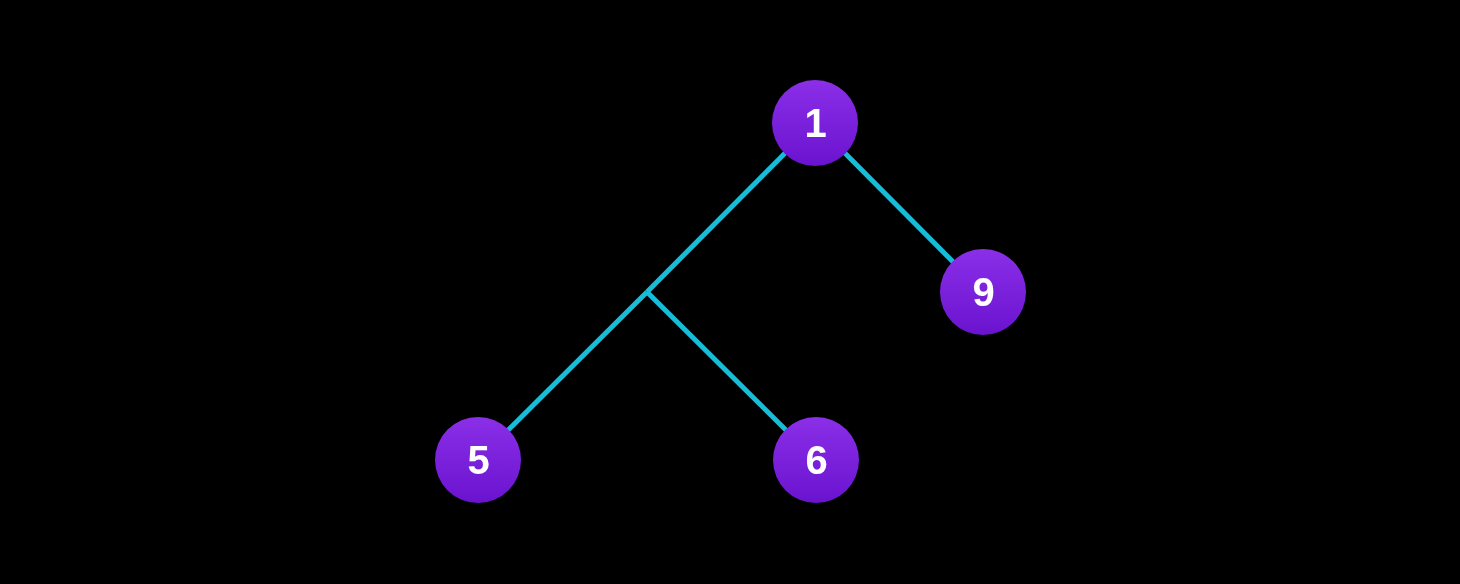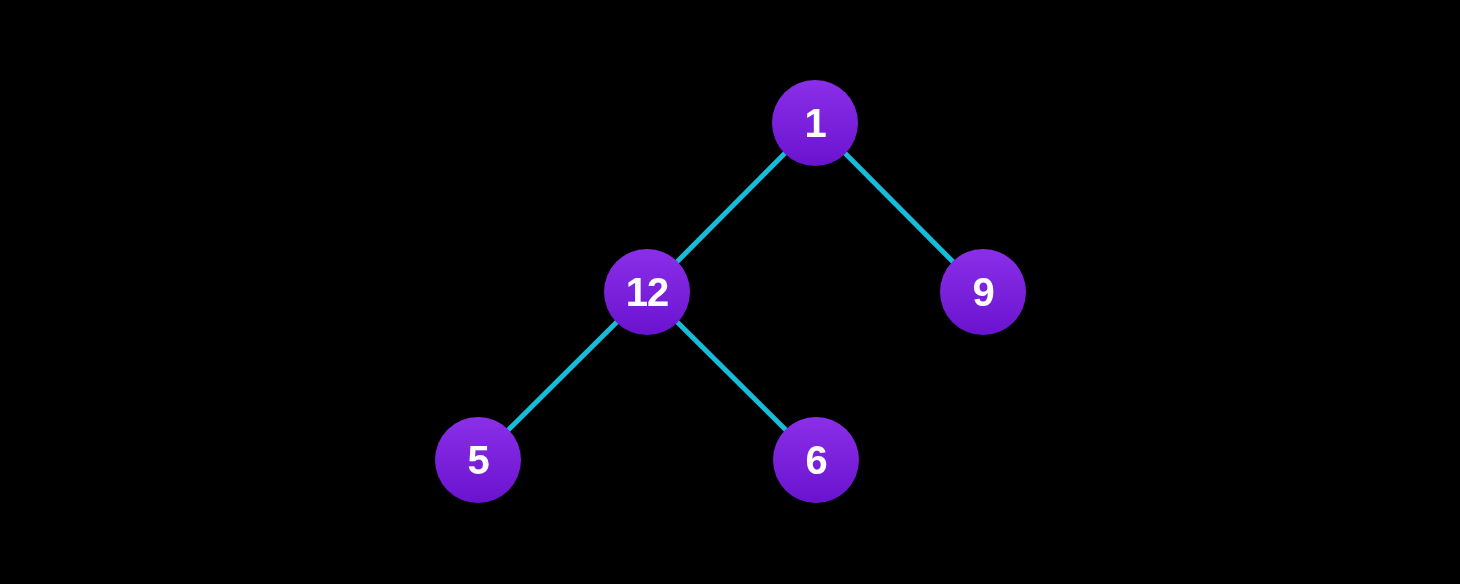--- a/index.html
+++ b/index.html
@@ -45,23 +45,20 @@
   <svg id="edge-layer" viewBox="0 0 1460 584" xmlns="http://www.w3.org/2000/svg">
       <line x1="815" y1="123" x2="647" y2="292" stroke="#17bcd9" stroke-width="5"></line>
       <line x1="815" y1="123" x2="983" y2="292" stroke="#17bcd9" stroke-width="5"></line>
       <line x1="647" y1="292" x2="478" y2="460" stroke="#17bcd9" stroke-width="5"></line>
       <line x1="647" y1="292" x2="816" y2="460" stroke="#17bcd9" stroke-width="5"></line>
     </svg>
 
 <div class="tree-node" style="left: 772px; top: 80px; width: 86px; height: 86px; background: linear-gradient(rgb(139, 47, 232) 0%, rgb(106, 19, 207) 100%);">
       <span class="tree-node-label" style="color: rgb(255, 255, 255);">1</span>
     </div>
-    <div class="tree-node" style="left: 604px; top: 249px; width: 86px; height: 86px; background: linear-gradient(rgb(139, 47, 232) 0%, rgb(106, 19, 207) 100%);">
-      <span class="tree-node-label" style="color: rgb(255, 255, 255);">12</span>
-    </div>
     <div class="tree-node" style="left: 940px; top: 249px; width: 86px; height: 86px; background: linear-gradient(rgb(139, 47, 232) 0%, rgb(106, 19, 207) 100%);">
       <span class="tree-node-label" style="color: rgb(255, 255, 255);">9</span>
     </div>
     <div class="tree-node" style="left: 435px; top: 417px; width: 86px; height: 86px; background: linear-gradient(rgb(139, 47, 232) 0%, rgb(106, 19, 207) 100%);">
       <span class="tree-node-label" style="color: rgb(255, 255, 255);">5</span>
     </div>
     <div class="tree-node" style="left: 773px; top: 417px; width: 86px; height: 86px; background: linear-gradient(rgb(139, 47, 232) 0%, rgb(106, 19, 207) 100%);">
       <span class="tree-node-label" style="color: rgb(255, 255, 255);">6</span>
     </div>
   </div>

